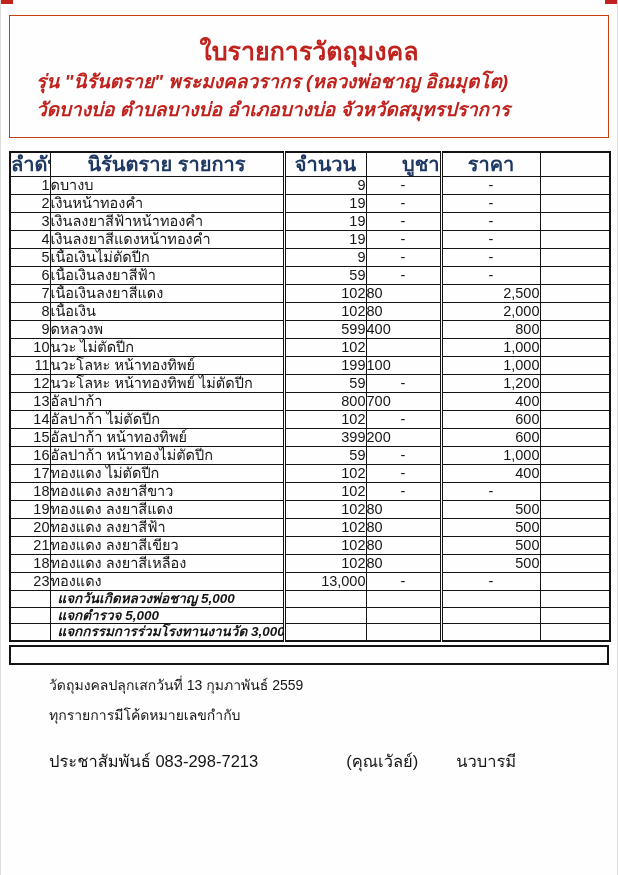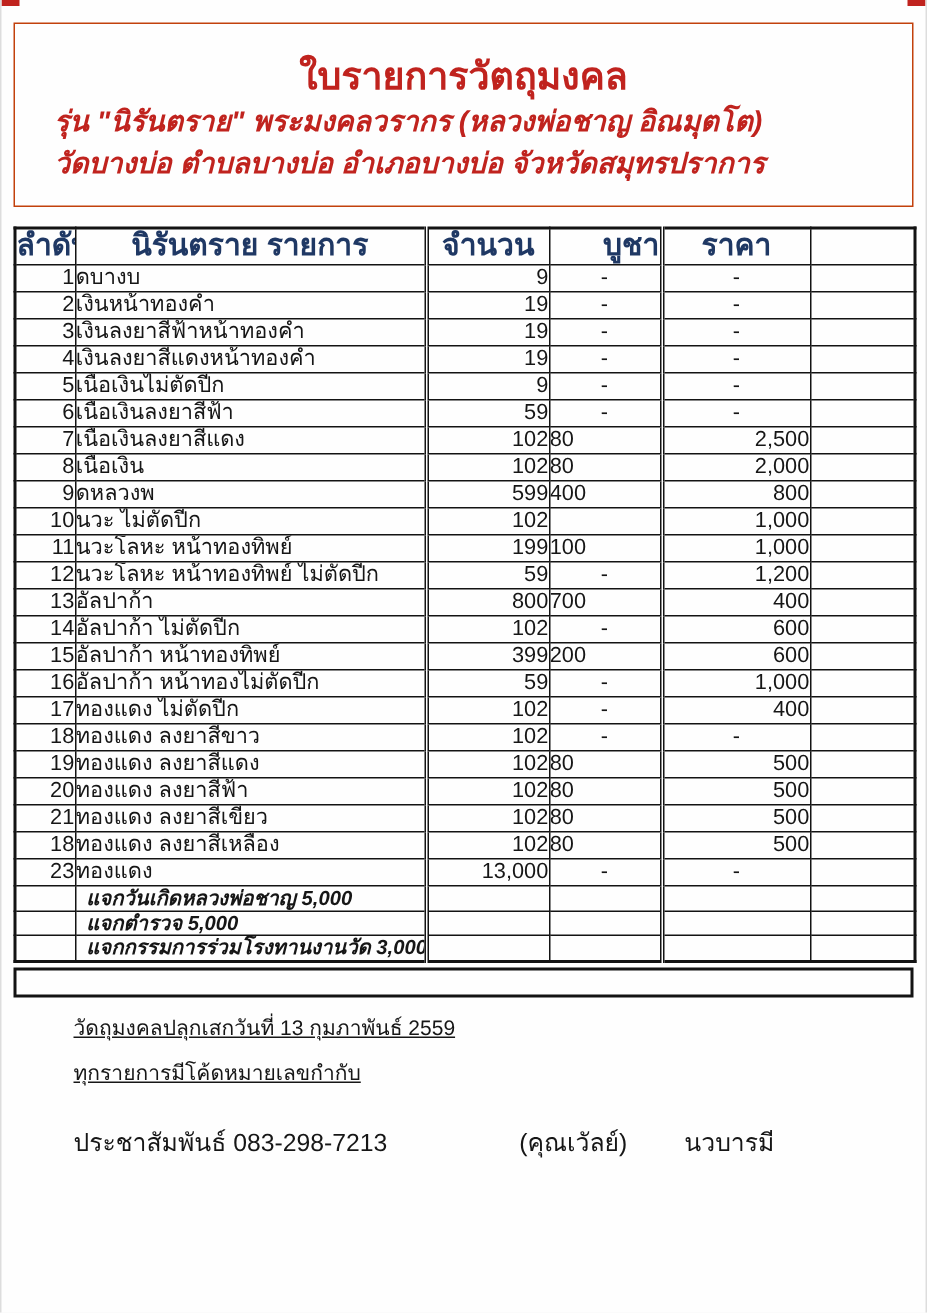--- a/index.html
+++ b/index.html
@@ -93,21 +93,20 @@
 
   .empty-box{
     margin:3px 8px 0 8px;
     border:2.5px solid #131313;
     height:16px;
   }
 
   .notes{
     margin:9px 0 0 48px;
     font-size:14px;
-    text-decoration:underline;
   }
   .note-line{margin-bottom:8px;white-space:nowrap;}
 
   .contact-row{
     margin:22px 0 0 48px;
     font-size:16.5px;
     display:flex;
     align-items:baseline;
     white-space:nowrap;
   }

